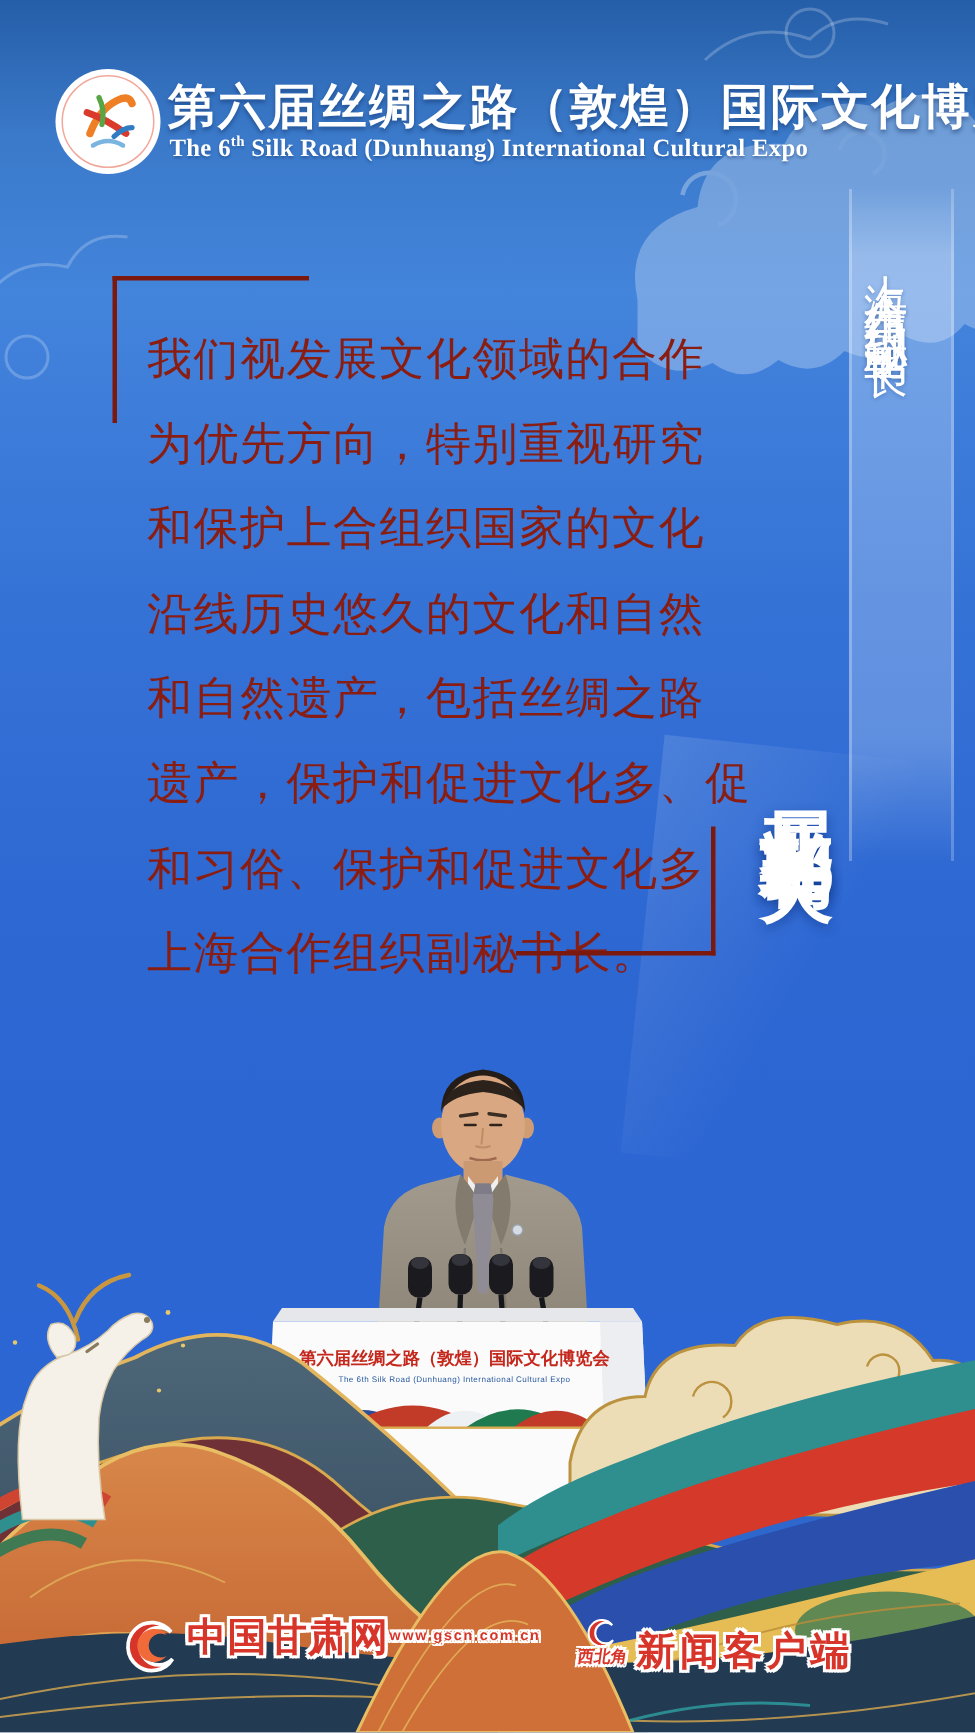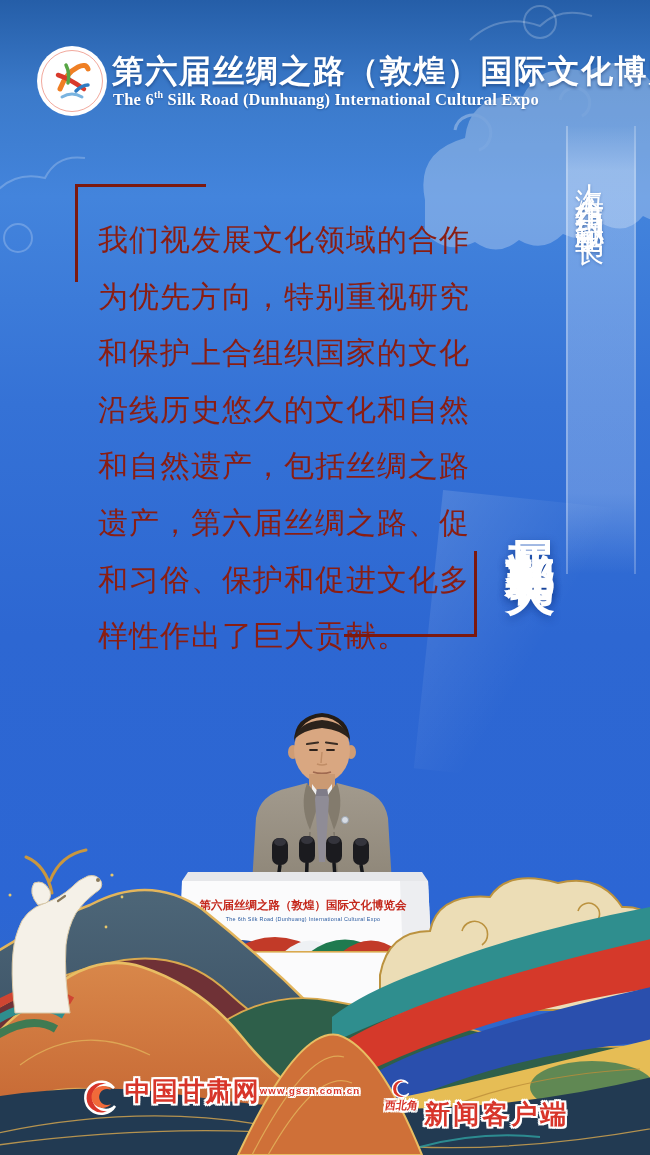--- a/index.html
+++ b/index.html
@@ -47,21 +47,21 @@
     align-items:flex-start;gap:10px;}
   .outline-red{color:#d8352a;
     text-shadow:-2px -2px 0 #fff,2px -2px 0 #fff,-2px 2px 0 #fff,2px 2px 0 #fff,0 -2px 0 #fff,0 2px 0 #fff,-2px 0 0 #fff,2px 0 0 #fff;}
   .site-block{display:flex;align-items:flex-start;gap:4px;}
   .site-texts{display:flex;align-items:center;}
   .site-name{font-size:26px;font-weight:bold;letter-spacing:1px;line-height:26px;}
   .site-url{font-size:9.5px;font-weight:bold;letter-spacing:1.2px;line-height:12px;}
   .client-block{display:flex;align-items:flex-start;gap:6px;margin-left:14px;}
   .client-brand{display:flex;flex-direction:column;align-items:center;width:34px;}
   .client-brand-label{font-size:11px;font-weight:bold;line-height:11px;transform:skewX(-8deg);}
-  .client-name{font-size:26px;font-weight:bold;letter-spacing:3px;line-height:30px;margin-top:21px;}
+  .client-name{font-size:26px;font-weight:bold;letter-spacing:3px;line-height:30px;margin-top:7px;}
 </style>
 </head>
 <body>
 
 <div class="poster">
 
   <svg class="abs top-clouds" viewBox="0 0 650 330">
     <g fill="none" stroke="rgba(255,255,255,.22)" stroke-width="2">
       <path d="M470,40 q30,-28 70,-14 q20,-20 52,-10"></path>
       <circle cx="540" cy="22" r="16"></circle>
@@ -90,23 +90,23 @@
   <div class="abs title-cn">第六届丝绸之路（敦煌）国际文化博览会</div>
   <div class="abs title-en"><span>The 6</span><sup>th</sup><span> Silk Road (Dunhuang) International Cultural Expo</span></div>
 
   <div class="abs bracket-open"></div>
   <div class="abs quote">
       <div class="quote-line">我们视发展文化领域的合作</div>
       <div class="quote-line">为优先方向，特别重视研究</div>
       <div class="quote-line">和保护上合组织国家的文化</div>
       <div class="quote-line">沿线历史悠久的文化和自然</div>
       <div class="quote-line">和自然遗产，包括丝绸之路</div>
-      <div class="quote-line">遗产，第六届丝绸之路、促</div>
+      <div class="quote-line">遗产，保护和促进文化多、促</div>
       <div class="quote-line">和习俗、保护和促进文化多</div>
-      <div class="quote-line">样性作出了巨大贡献。</div>
+      <div class="quote-line">上海合作组织副秘书长。</div>
     </div>
   <div class="abs bracket-close"></div>
 
   <div class="abs role-band"></div>
   <div class="abs role-text">上海合作组织副秘书长</div>
   <div class="abs speaker-name">尼亚扎利耶夫</div>
 
   <svg class="abs speaker-photo" viewBox="0 0 290 390">
     <defs>
       <linearGradient id="suitG" x1="0" y1="0" x2="0" y2="1">

